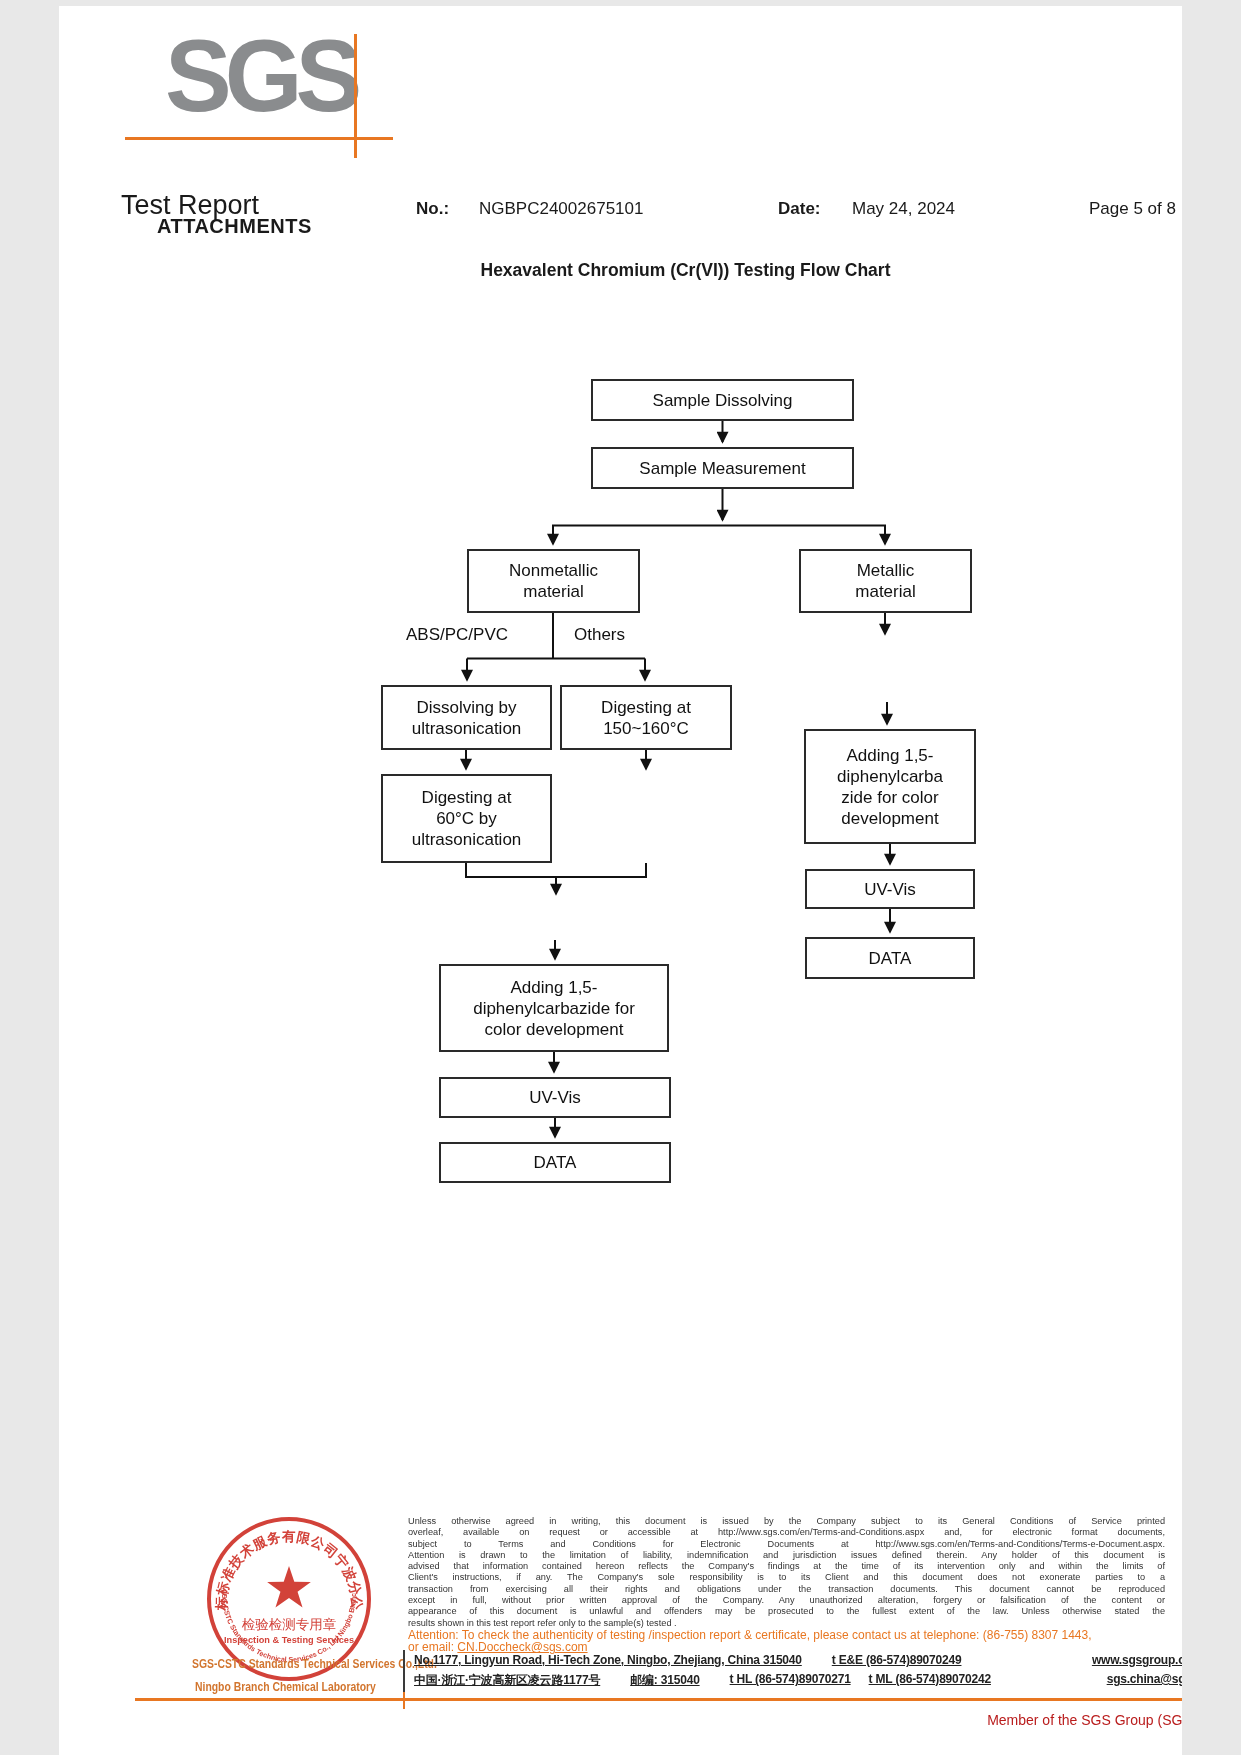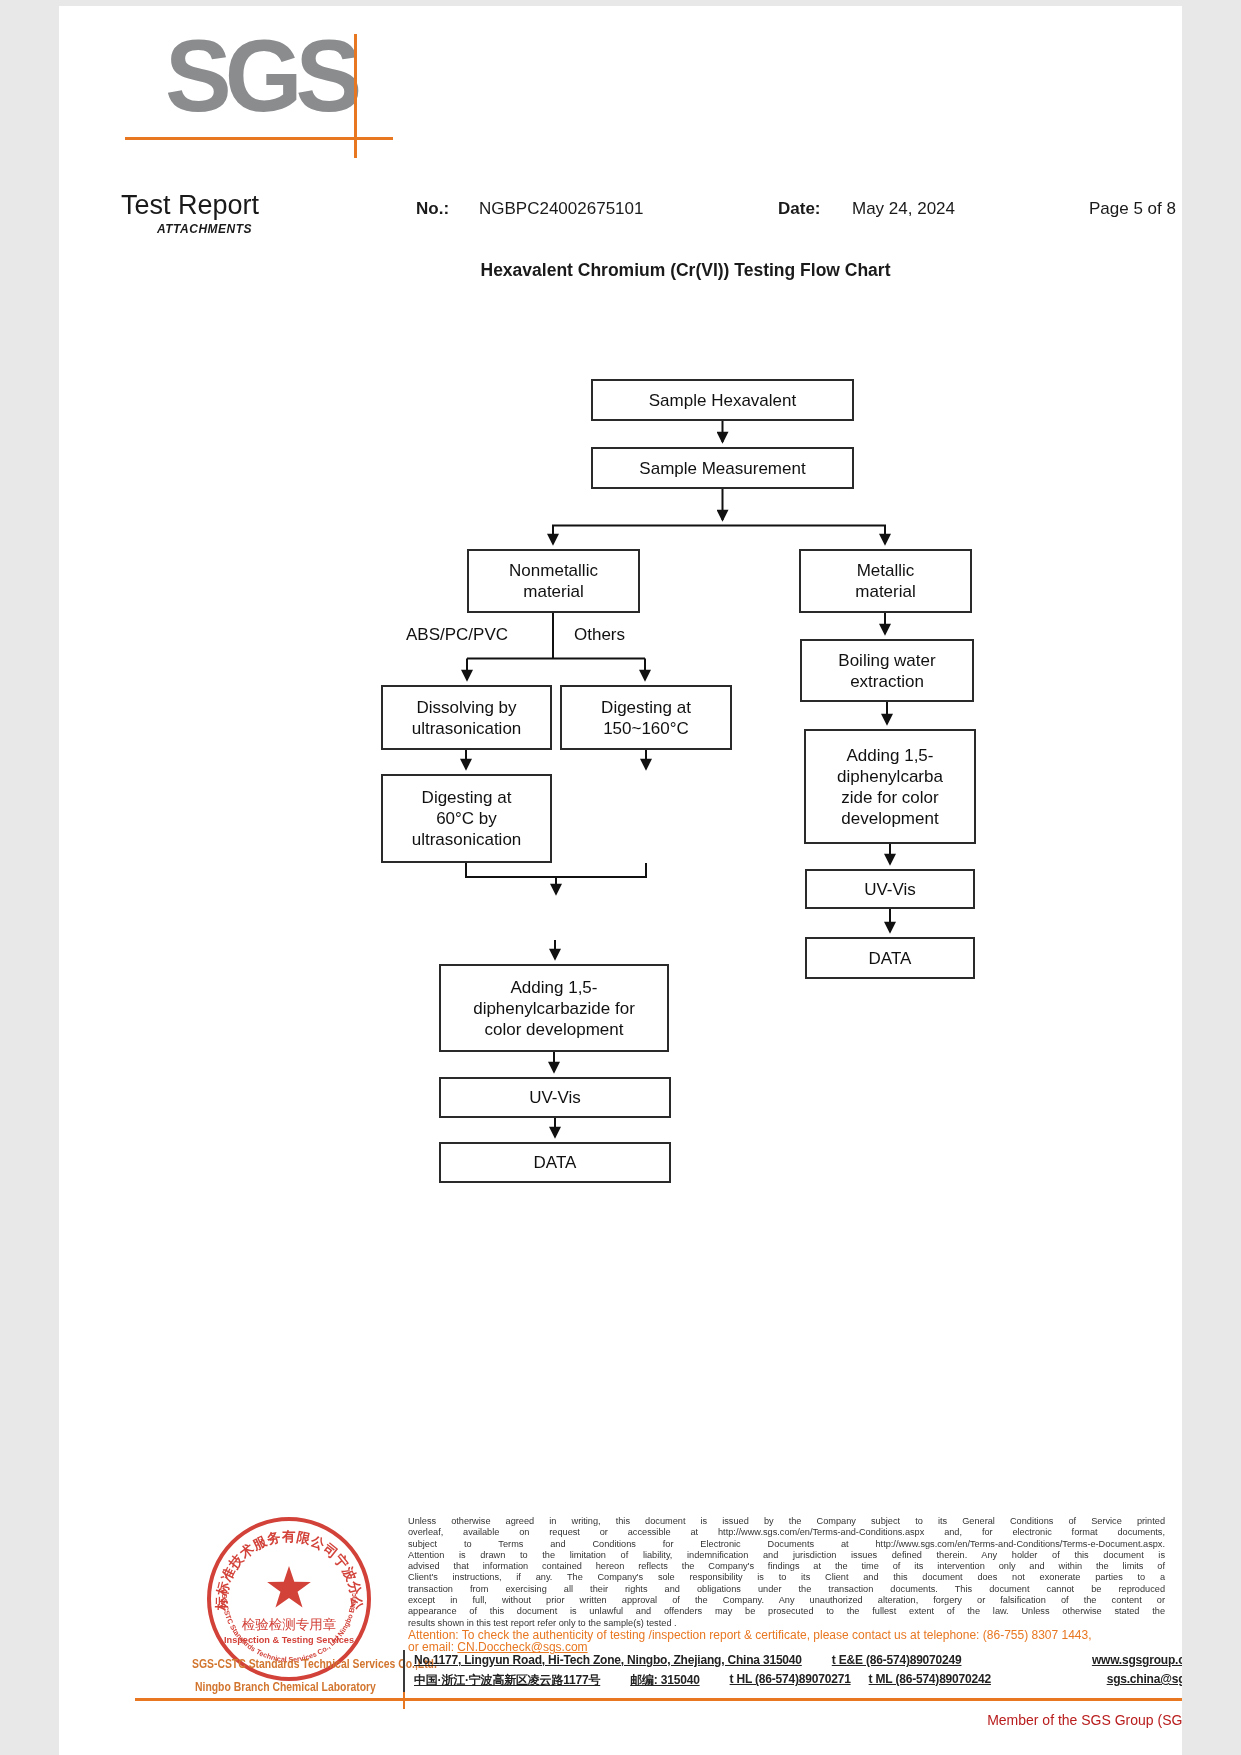--- a/index.html
+++ b/index.html
@@ -11,21 +11,21 @@
   .logo{left:106px;top:18px;font-size:100px;font-weight:700;color:#8a8c8e;
         letter-spacing:-7px;line-height:1;transform:scaleY(1.02);transform-origin:top left;}
   .logo-vline{left:295px;top:28px;width:3px;height:124px;background:#e87722;}
   .logo-hline{left:66px;top:131px;width:268px;height:3px;background:#e87722;}
   .report-title{left:62px;top:184px;font-size:27px;font-weight:400;}
   .meta{top:193px;font-size:17px;}
   .b{font-weight:700;}
   .no-label{left:357px;} .no-value{left:420px;}
   .date-label{left:719px;} .date-value{left:793px;}
   .page-info{left:1030px;}
-  .attachments{left:98px;top:216px;font-size:12px;font-weight:700;letter-spacing:.5px;font-style:italic;}
+  .attachments{left:98px;top:209px;font-size:20px;font-weight:700;letter-spacing:.5px;}
   .chart-title{left:6px;top:254px;width:1241px;text-align:center;font-size:17.5px;font-weight:700;}
 
   
   .fc-box{position:absolute;border:2px solid #2a2a2a;background:#fff;display:flex;
           align-items:center;justify-content:center;text-align:center;
           font-size:17px;line-height:21px;white-space:pre-line;color:#111;box-sizing:border-box;}
   .n-sample-prep{left:532px;top:373px;width:263px;height:42px;}
   .n-sample-meas{left:532px;top:441px;width:263px;height:42px;}
   .n-nonmetallic{left:408px;top:543px;width:173px;height:64px;}
   .n-metallic{left:740px;top:543px;width:173px;height:64px;}
@@ -109,42 +109,40 @@
       <line x1="496" y1="934" x2="496" y2="953" marker-end="url(#arw)"></line>
       <line x1="495" y1="1046" x2="495" y2="1066" marker-end="url(#arw)"></line>
       <line x1="496" y1="1112" x2="496" y2="1131" marker-end="url(#arw)"></line>
       <line x1="826" y1="607" x2="826" y2="628" marker-end="url(#arw)"></line>
       <line x1="828" y1="696" x2="828" y2="718" marker-end="url(#arw)"></line>
       <line x1="831" y1="838" x2="831" y2="858" marker-end="url(#arw)"></line>
       <line x1="831" y1="903" x2="831" y2="926" marker-end="url(#arw)"></line>
     </g>
   </svg>
 
-  <div class="fc-box n-sample-prep">Sample Hexavalent</div>
+  <div class="fc-box n-sample-prep">Sample Dissolving</div>
   <div class="fc-box n-sample-meas">Sample Measurement</div>
   <div class="fc-box n-nonmetallic">Nonmetallic
 material</div>
   <div class="fc-box n-metallic">Metallic
 material</div>
   <div class="branch-label lbl-abs">ABS/PC/PVC</div>
   <div class="branch-label lbl-others">Others</div>
   <div class="fc-box n-dissolving">Dissolving by
 ultrasonication</div>
   <div class="fc-box n-digest150">Digesting at
 150~160°C</div>
   <div class="fc-box n-digest60">Digesting at
 60°C by
 ultrasonication</div>
   <div class="fc-box n-adding-left">Adding 1,5-
 diphenylcarbazide for
 color development</div>
   <div class="fc-box n-uvvis-left">UV-Vis</div>
   <div class="fc-box n-data-left">DATA</div>
-  <div class="fc-box n-boiling">Boiling water
-extraction</div>
   <div class="fc-box n-adding-right">Adding 1,5-
 diphenylcarba
 zide for color
 development</div>
   <div class="fc-box n-uvvis-right">UV-Vis</div>
   <div class="fc-box n-data-right">DATA</div>
 
   <svg class="abs stamp" width="180" height="180" viewBox="0 0 180 180">
     <defs>
       <path id="topArc" d="M 27,95 A 63,63 0 1 1 153,95"></path>

